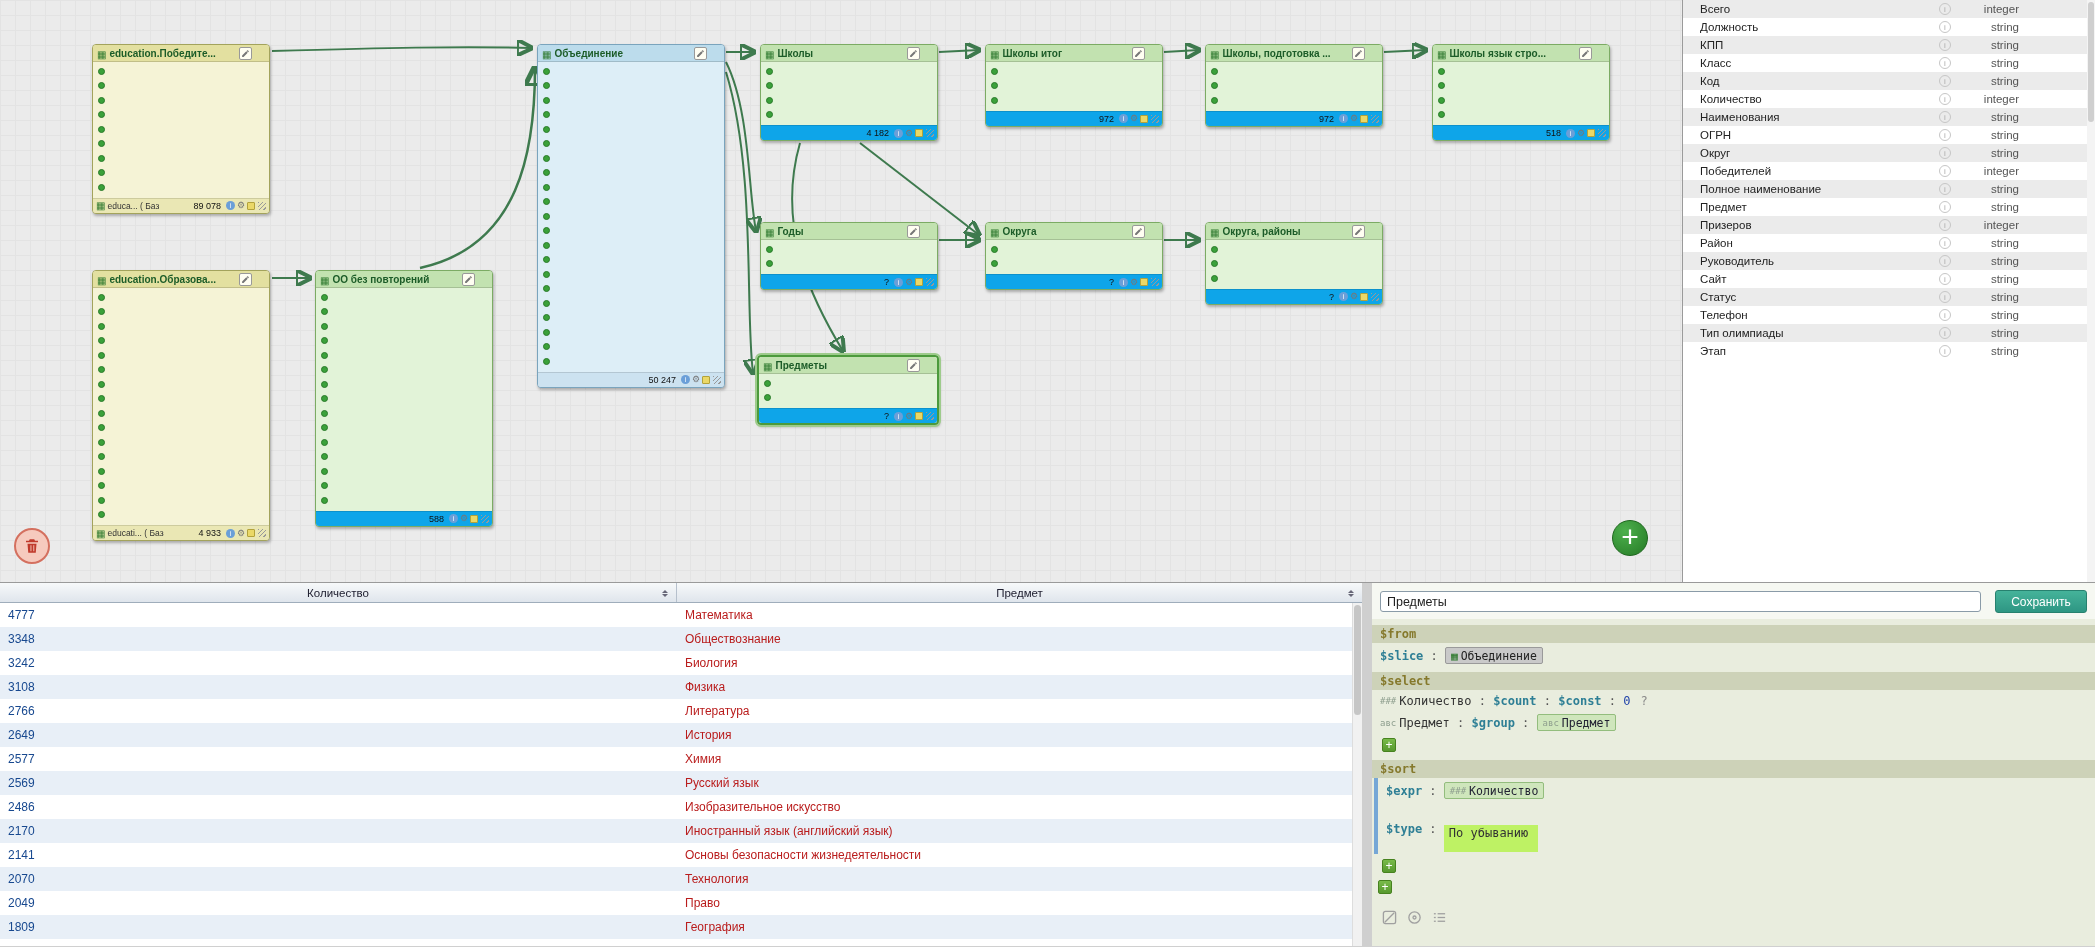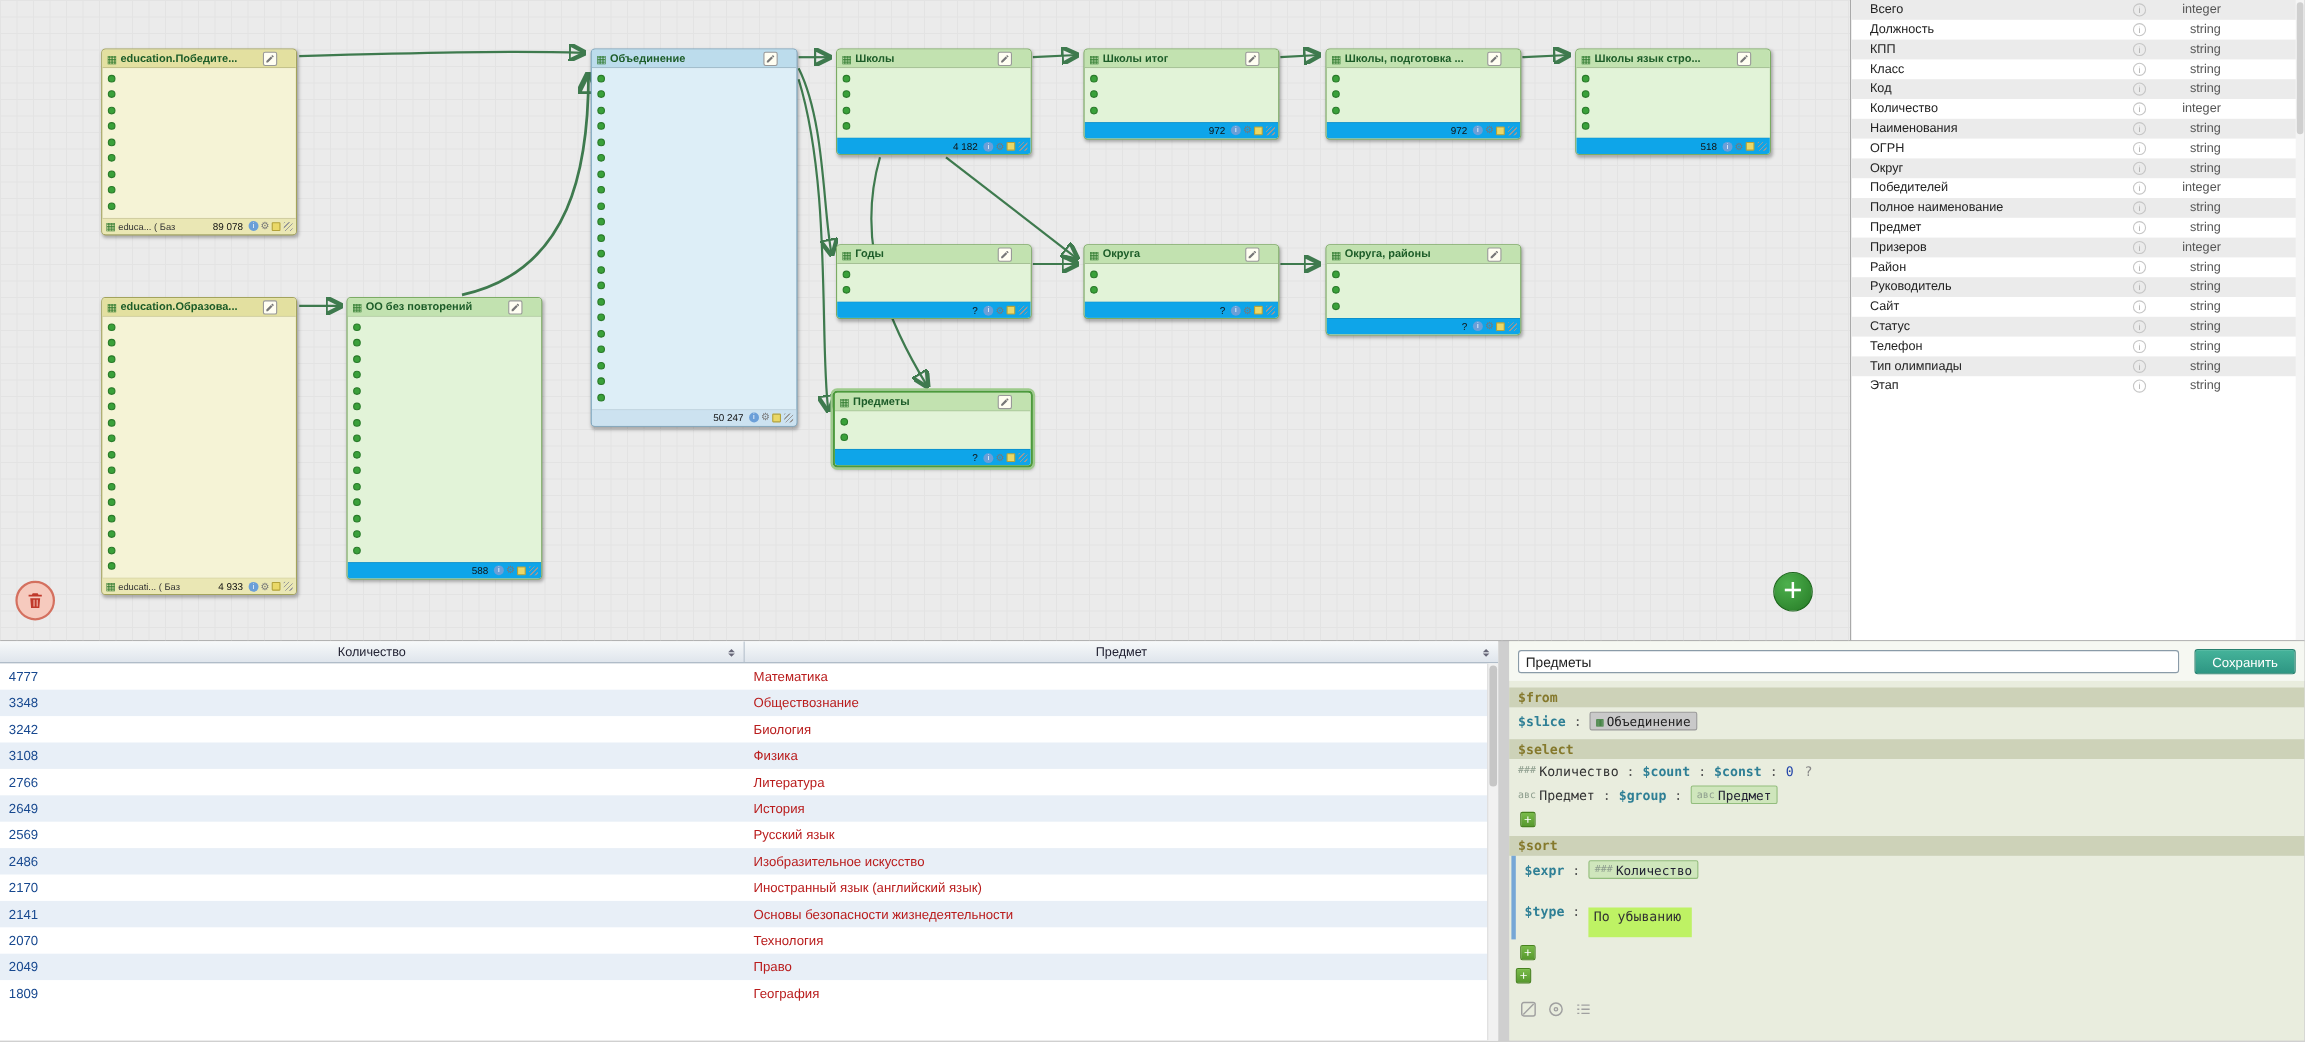--- a/index.html
+++ b/index.html
@@ -1034,20 +1034,24 @@
       </div>
         <div class="res-row">
         <div class="cell num">2766</div>
         <div class="cell subj">Литература</div>
       </div>
         <div class="res-row">
         <div class="cell num">2649</div>
         <div class="cell subj">История</div>
       </div>
         <div class="res-row">
+        <div class="cell num">2577</div>
+        <div class="cell subj">Химия</div>
+      </div>
+        <div class="res-row">
         <div class="cell num">2569</div>
         <div class="cell subj">Русский язык</div>
       </div>
         <div class="res-row">
         <div class="cell num">2486</div>
         <div class="cell subj">Изобразительное искусство</div>
       </div>
         <div class="res-row">
         <div class="cell num">2170</div>
         <div class="cell subj">Иностранный язык (английский язык)</div>

